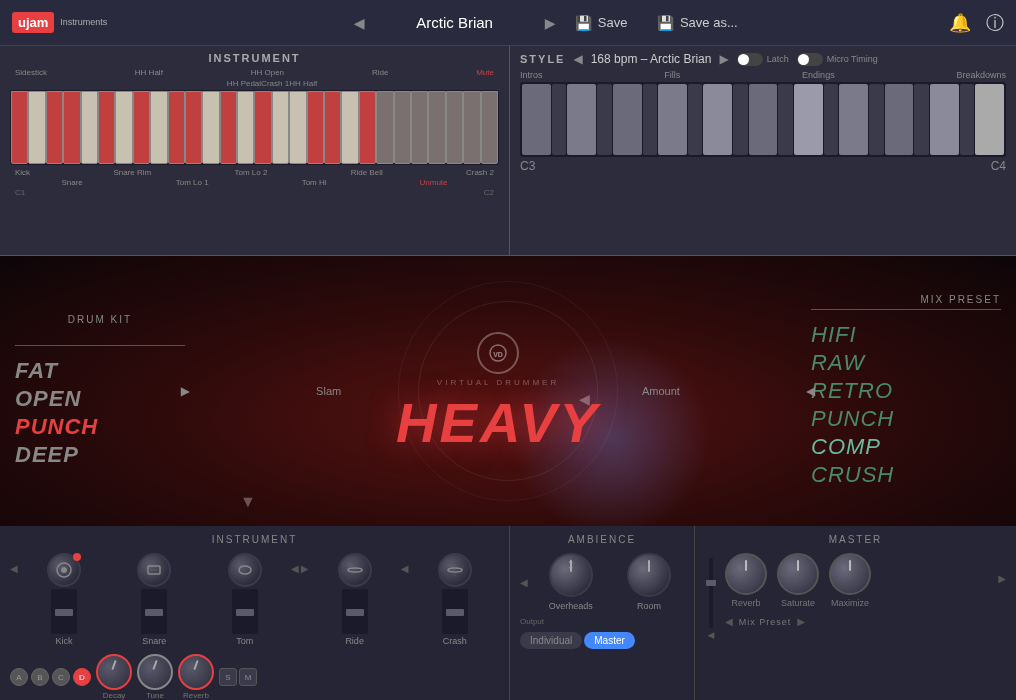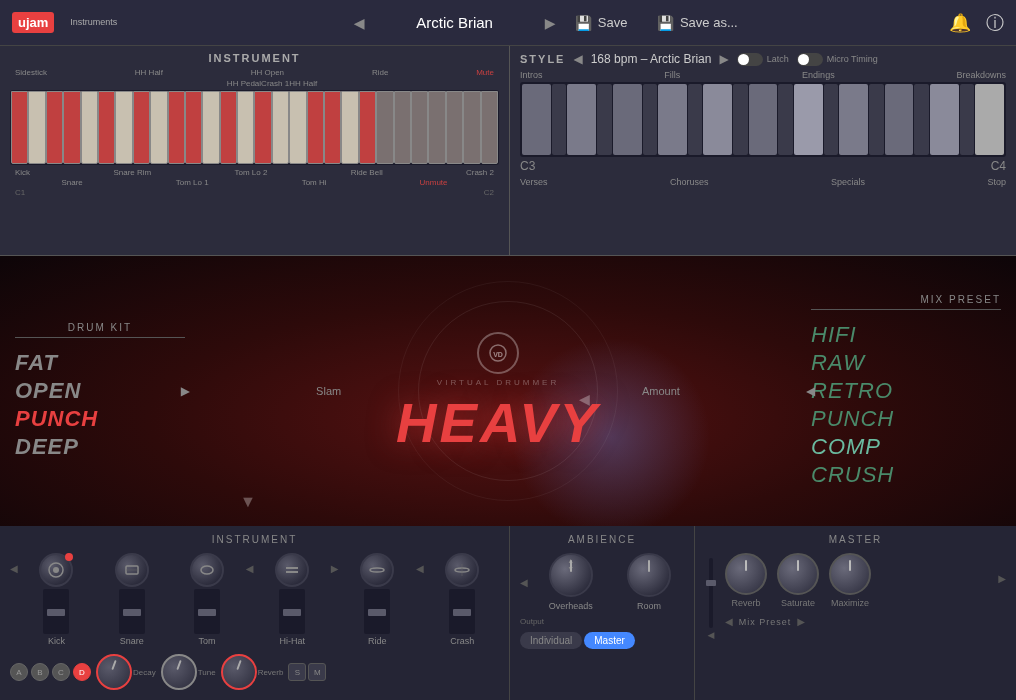--- a/index.html
+++ b/index.html
@@ -17,21 +17,21 @@
       height: 46px;
       background: #2a2a3e;
       display: flex;
       align-items: center;
       padding: 0 12px;
       border-bottom: 1px solid #444;
     }
     .logo-area {
       display: flex;
       align-items: center;
-      gap: 16px;
+      gap: 6px;
       width: 140px;
     }
     .logo-box {
       background: #e84040;
       padding: 3px 6px;
       border-radius: 3px;
       font-weight: bold;
       color: white;
       font-size: 13px;
     }
@@ -154,21 +154,21 @@
       padding: 20px 15px;
       display: flex;
       flex-direction: column;
       justify-content: center;
     }
     .drum-kit-label {
       color: #888;
       font-size: 10px;
       letter-spacing: 2px;
       border-bottom: 1px solid #555;
-      padding-bottom: 4px;
+      padding-bottom: 20px;
       margin-bottom: 12px;
       text-align: center;
     }
     .drum-style-list {
       list-style: none;
       display: flex;
       flex-direction: column;
       gap: 2px;
     }
     .drum-style-item {
@@ -363,21 +363,21 @@
       background: #aaa;
       border-radius: 1px;
     }
     .ctrl-label {
       color: #777;
       font-size: 8px;
       text-align: center;
     }
     .ctrl-group {
       display: flex;
-      flex-direction: row;
+      flex-direction: column;
       align-items: center;
       gap: 1px;
     }
     .sm-btn {
       width: 18px;
       height: 18px;
       border-radius: 3px;
       background: #3a3a4a;
       border: 1px solid #555;
       color: #888;
@@ -751,26 +751,20 @@
       <div style="flex:0.5; background:#3a3a4a; border-radius:2px;"></div>
       <div style="flex:1; background:#8a8a9a; border-radius:2px;"></div>
       <div style="flex:0.5; background:#3a3a4a; border-radius:2px;"></div>
       <div style="flex:1; background:#aaaaaa; border-radius:2px;"></div>
     </div>
 
     <div style="display:flex; justify-content:space-between; font-size:12px; color:#888; margin-top:2px;">
       <span>C3</span>
       <span>C4</span>
     </div>
-    <div class="style-labels-bottom">
-      <span>Verses</span>
-      <span>Choruses</span>
-      <span>Specials</span>
-      <span>Stop</span>
-    </div>
   </div>
 </div>
 
 <div class="main-area">
   <div class="main-bg"></div>
   <div class="main-bg-blue"></div>
   <div class="drum-circle"></div>
   <div class="drum-circle2"></div>
 
   <div class="left-panel">
@@ -859,32 +853,20 @@
             </svg>
         </div>
         <div class="strip-fader">
           <div class="strip-fader-handle"></div>
         </div>
         <span class="strip-name">Tom</span>
       </div>
 
       <div style="display:flex; align-items:center; padding-top:10px;">
         <span style="color:#555; font-size:10px;">◀</span>
-      </div>
-      <div class="channel-strip">
-        <div class="strip-icon">
-          <svg width="18" height="18" viewBox="0 0 18 18">
-              <line x1="3" y1="7" x2="15" y2="7" stroke="#888" stroke-width="2"></line>
-              <line x1="3" y1="11" x2="15" y2="11" stroke="#888" stroke-width="2"></line>
-            </svg>
-        </div>
-        <div class="strip-fader">
-          <div class="strip-fader-handle"></div>
-        </div>
-        <span class="strip-name">Hi-Hat</span>
       </div>
 
       <div style="display:flex; align-items:center; padding-top:10px;">
         <span style="color:#555; font-size:10px;">▶</span>
       </div>
 
       <div class="channel-strip">
         <div class="strip-icon">
           <svg width="18" height="18" viewBox="0 0 18 18">
               <ellipse cx="9" cy="9" rx="7" ry="2" fill="none" stroke="#888" stroke-width="1.5"></ellipse>

